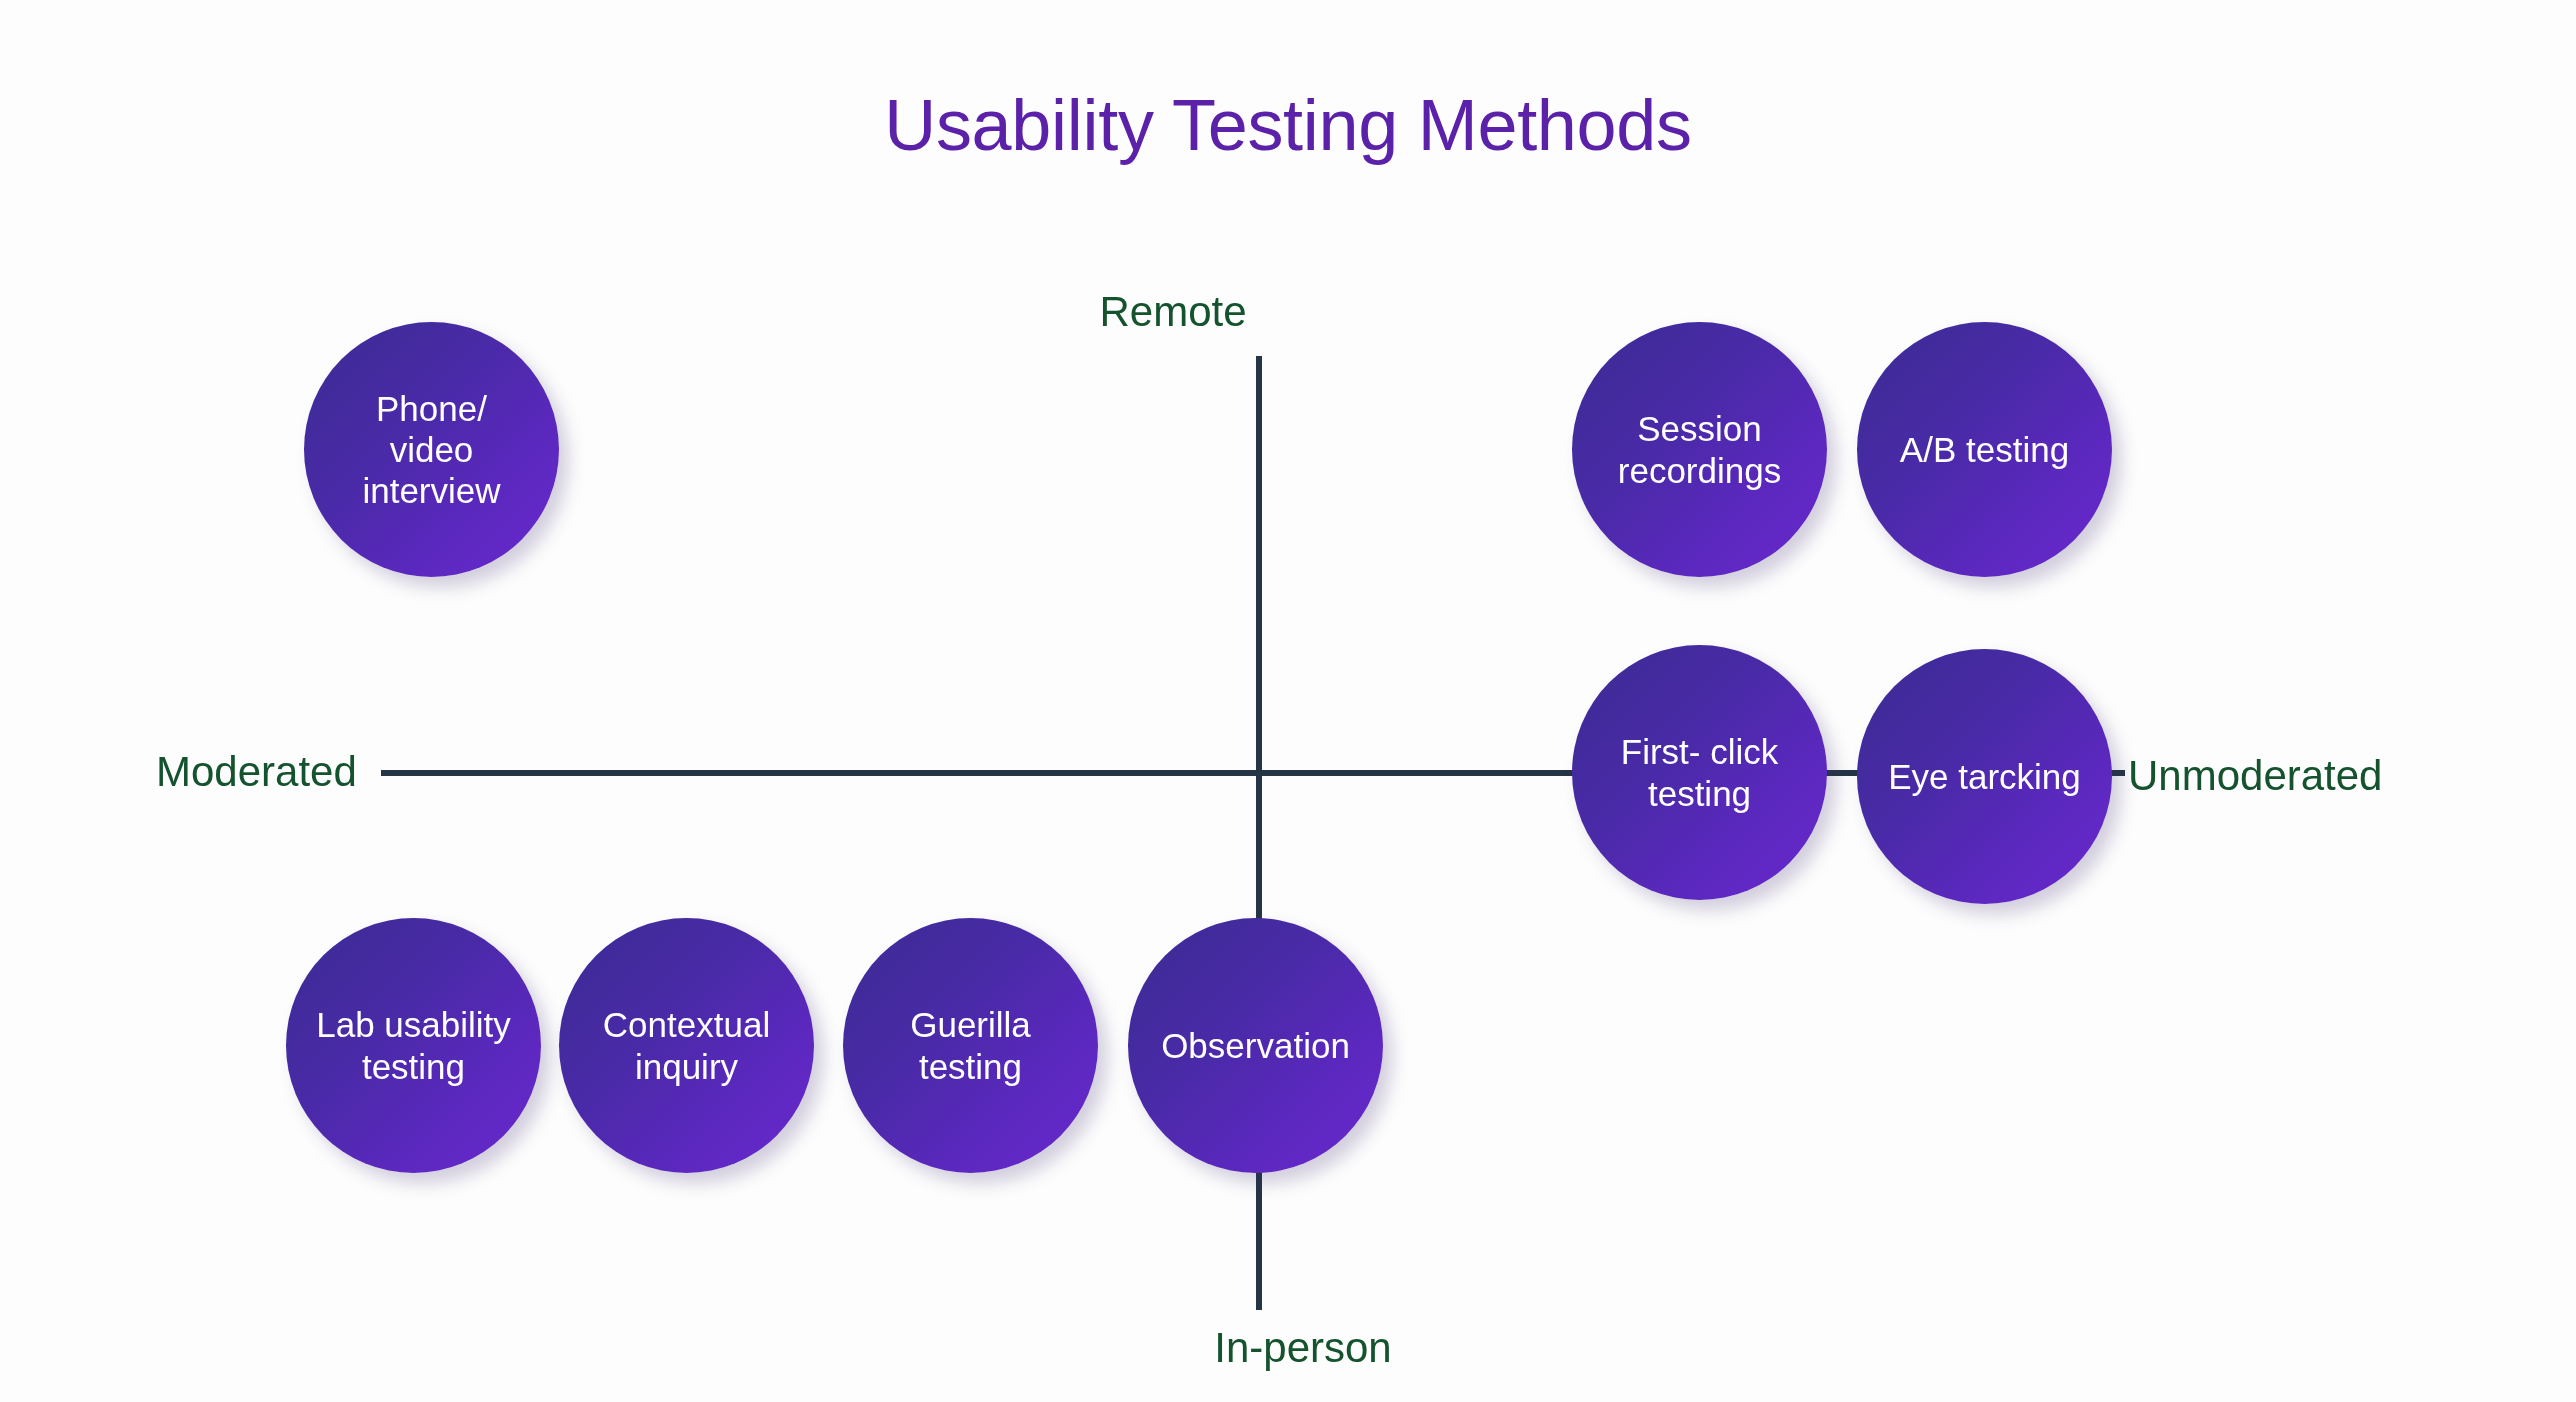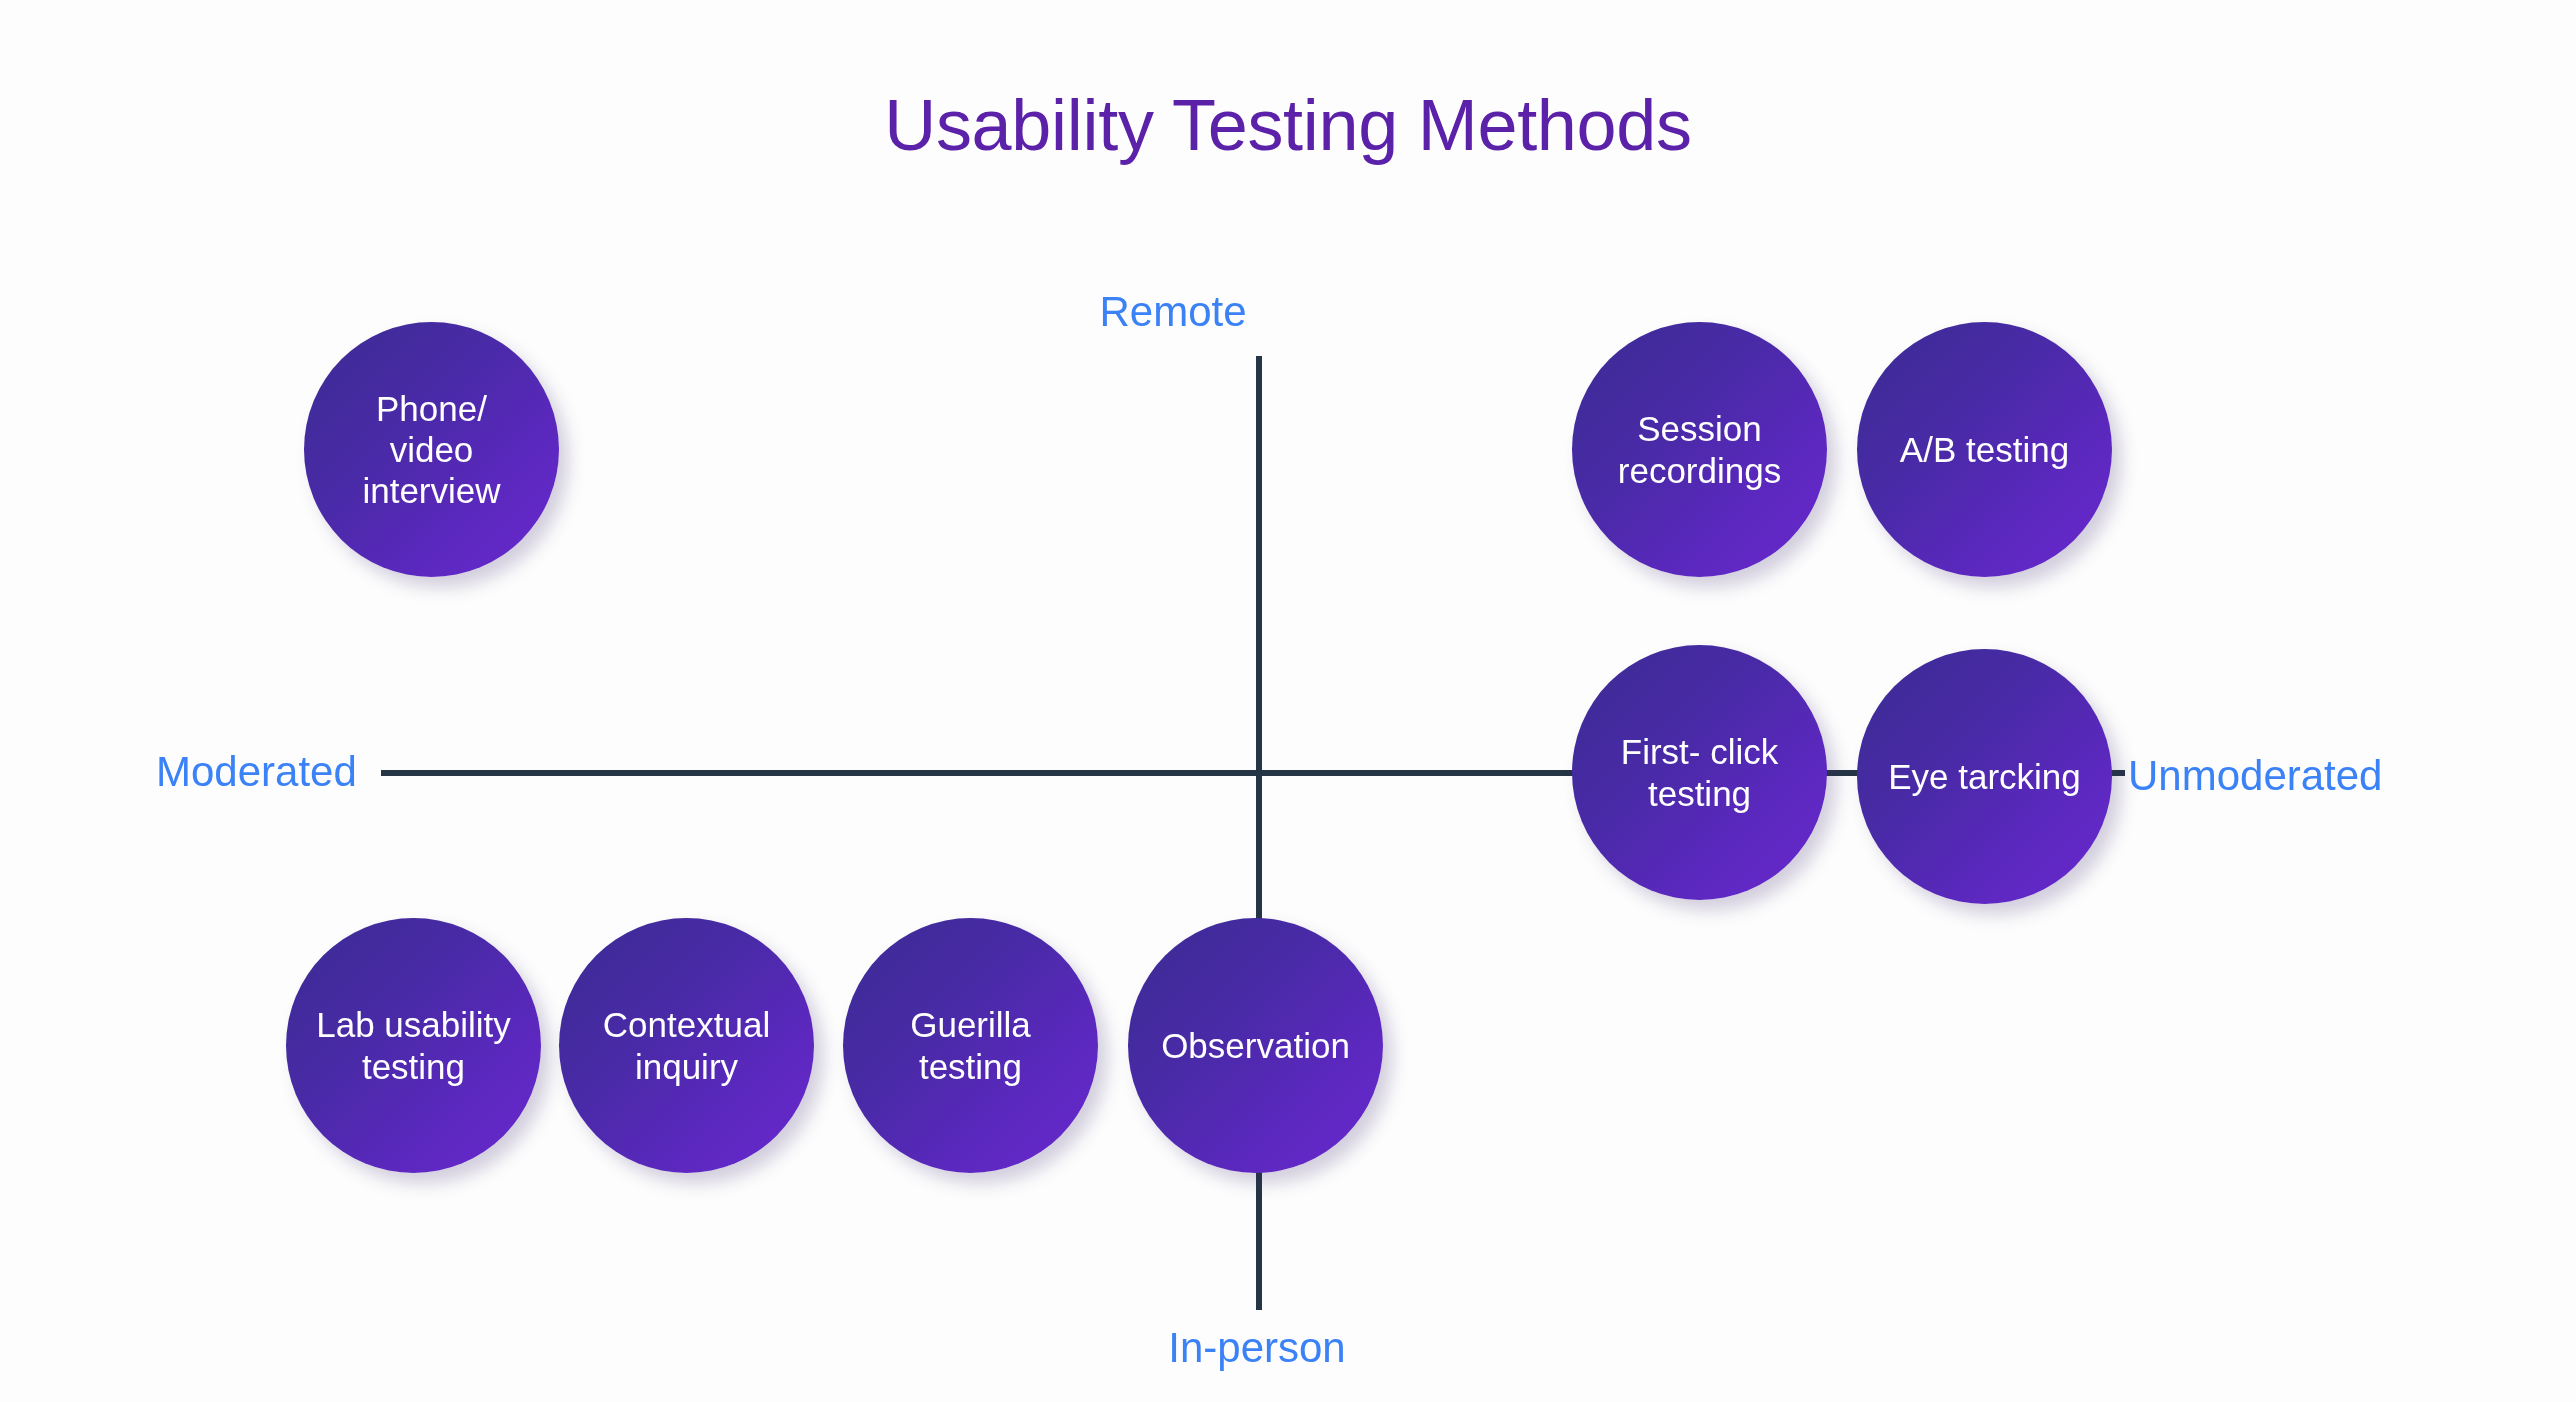--- a/index.html
+++ b/index.html
@@ -56,27 +56,27 @@
     width: 1744px;
     height: 6px;
     background: #253545;
     z-index: 1;
   }
 
   
   .axis-label {
     position: absolute;
     font-size: 42px;
-    color: #3b82f6;
+    color: #14532d;
     white-space: nowrap;
     line-height: 1;
     z-index: 3;
   }
   .label-remote   { left: 1173px; top: 291px; transform: translateX(-50%); }
-  .label-inperson { left: 1257px; top: 1327px; transform: translateX(-50%); }
+  .label-inperson { left: 1303px; top: 1327px; transform: translateX(-50%); }
   .label-moderated{ left: 156px;  top: 751px; }
   .label-unmod    { left: 2128px; top: 755px; }
 
   
   .bubble {
     position: absolute;
     border-radius: 50%;
     background: linear-gradient(135deg, #3B2C93 0%, #4A2AA8 42%, #5B28BE 70%, #6A28D0 100%);
     box-shadow: 9.4px 10.7px 17.4px rgba(60, 40, 110, 0.22);
     display: flex;

